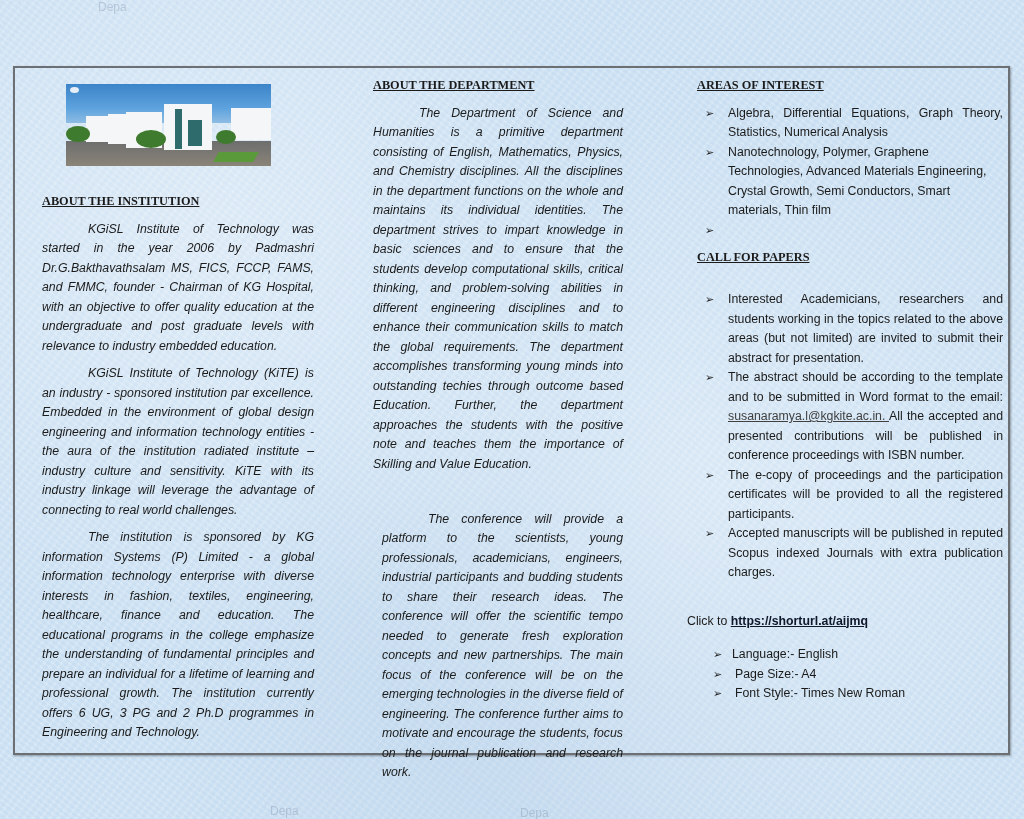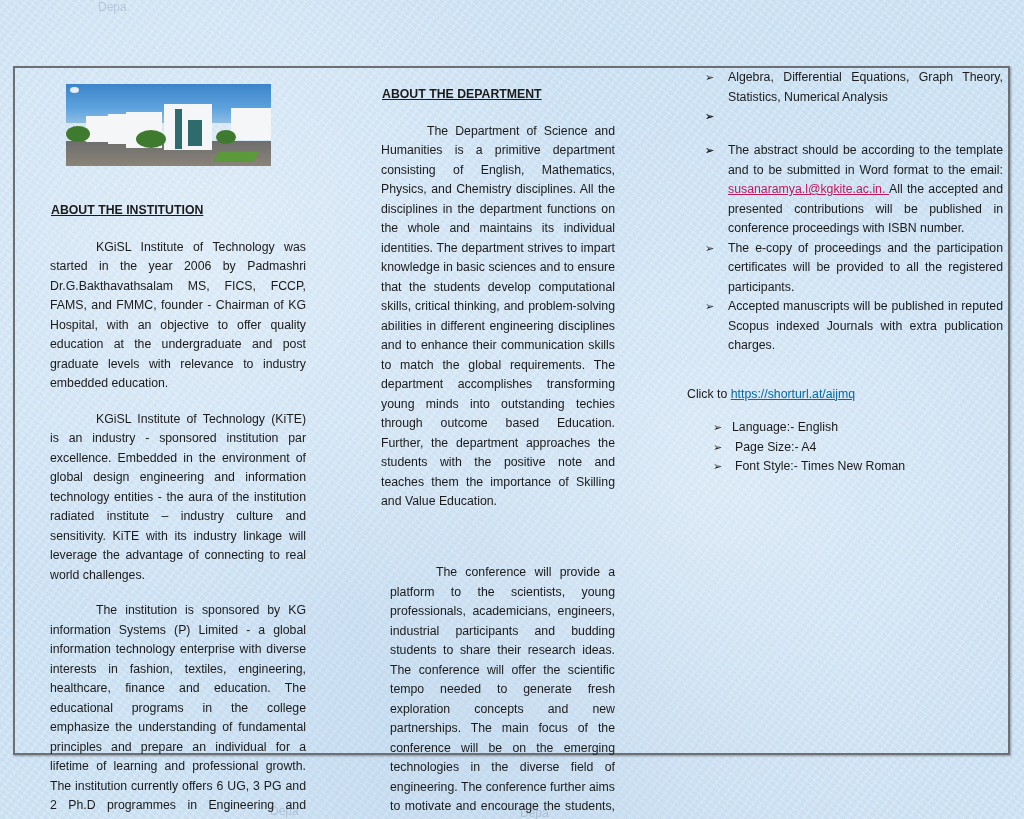--- a/index.html
+++ b/index.html
@@ -22,45 +22,45 @@
     position: absolute; left: 13px; top: 66px; width: 993px; height: 685px;
     border: 2px solid #6c6f73;
     box-shadow: 1px 1px 2px rgba(0,0,0,0.35);
   }
   .col { position: absolute; top: 0; font-size: 12.3px; line-height: 19.5px; }
   .col1 { left: 5px; width: 288px; }
   .col2 { left: 350px; width: 266px; }
   .col3 { left: 672px; width: 316px; }
   .heading {
     font-weight: bold; text-decoration: underline; font-size: 12.3px;
-    margin: 17px; line-height: 19.5px;
+    margin: 8px; line-height: 19.5px; font-family: Liberation Serif, serif;
   }
-  p.body { margin: 16px; text-align: justify; text-indent: 46px; }
+  p.body { margin: 8px; text-align: justify; text-indent: 46px; font-style: italic; }
   .photo {
     position: absolute; left: 46px; top: 16px; width: 205px; height: 82px;
     background:
       linear-gradient(180deg, #3c84c9 0%, #5ea3de 30%, #8fbde3 48%, transparent 48%),
       linear-gradient(180deg, transparent 70%, #6e6e6e 70%, #8a8478 100%);
     overflow: hidden;
   }
   .photo .bldg { position: absolute; background: #f4f6f7; }
   .photo .win { position: absolute; background: #2d6b6d; }
   .photo .tree { position: absolute; background: #3f7b2f; border-radius: 50%; }
   .photo .lawn { position: absolute; background: #5a9a3a; }
   .photo .logo { position: absolute; left: 4px; top: 3px; width: 9px; height: 6px; border-radius: 50%; background: #e7eef7; }
   ul.arrows { list-style: none; margin: 0; padding: 0; }
   ul.arrows li { position: relative; padding-left: 31px; text-align: justify; }
   ul.arrows li .arrow {
     position: absolute; left: 8px; top: 0; font-size: 11px;
   }
   ul.arrows.loose li { text-align: left; }
   ul.tpl li { padding-left: 45px; }
   ul.tpl li .arrow { left: 26px; }
-  a.link { color: #be185d; text-decoration: underline; }
-  a.link.bold { font-weight: normal; color: #0369a1; text-align: right; }
+  a.link { color: #404040; text-decoration: underline; }
+  a.link.bold { font-weight: bold; color: #0f172a; text-align: right; }
 </style>
 </head>
 <body>
 
 <span class="watermark" style="left:98px;top:0px;">Depa</span>
 <span class="watermark" style="left:270px;top:804px;">Depa</span>
 <span class="watermark" style="left:520px;top:806px;">Depa</span>
 
 <div class="frame">
 
@@ -88,38 +88,42 @@
   </div>
 
   <div class="col col2">
     <h3 class="heading">ABOUT THE DEPARTMENT</h3>
     <p class="body">The Department of Science and Humanities is a primitive department consisting of English, Mathematics, Physics, and Chemistry disciplines. All the disciplines in the department functions on the whole and maintains its individual identities. The department strives to impart knowledge in basic sciences and to ensure that the students develop computational skills, critical thinking, and problem-solving abilities in different engineering disciplines and to enhance their communication skills to match the global requirements. The department accomplishes transforming young minds into outstanding techies through outcome based Education. Further, the department approaches the students with the positive note and teaches them the importance of Skilling and Value Education.</p>
     <div style="height:19.5px;"></div>
     <p class="body" style="padding-left:9px;">The conference will provide a platform to the scientists, young professionals, academicians, engineers, industrial participants and budding students to share their research ideas. The conference will offer the scientific tempo needed to generate fresh exploration concepts and new partnerships. The main focus of the conference will be on the emerging technologies in the diverse field of engineering. The conference further aims to motivate and encourage the students, focus on the journal publication and research work.</p>
   </div>
 
   <div class="col col3">
+    <h3 class="heading" style="margin-left:10px;">AREAS OF INTEREST</h3>
     <ul class="arrows loose" style="margin-left:10px;">
       <li style="text-align:justify;">
         <span class="arrow">➢</span>
         <span>Algebra, Differential Equations, Graph Theory, Statistics, Numerical Analysis</span>
       </li>
       <li>
         <span class="arrow">➢</span>
+        <span>Nanotechnology, Polymer, Graphene Technologies, Advanced Materials Engineering, Crystal Growth, Semi Conductors, Smart materials, Thin film</span>
       </li>
       <li>
         <span class="arrow">➢</span>
       </li>
     </ul>
 
     <div style="height:19px;"></div>
+    <h3 class="heading" style="margin-left:10px;">CALL FOR PAPERS</h3>
     <div style="height:15px;"></div>
     <ul class="arrows" style="margin-left:10px;">
       <li>
         <span class="arrow">➢</span>
+        <span>Interested Academicians, researchers and students working in the topics related to the above areas (but not limited) are invited to submit their abstract for presentation.</span>
       </li>
       <li>
         <span class="arrow">➢</span>
         <span>The abstract should be according to the template and to be submitted in Word format to the email: </span><a class="link" href="#">susanaramya.l@kgkite.ac.in. </a><span>All the accepted and presented contributions will be published in conference proceedings with ISBN number.</span>
       </li>
       <li>
         <span class="arrow">➢</span>
         <span>The e-copy of proceedings and the participation certificates will be provided to all the registered participants.</span>
       </li>
       <li>

